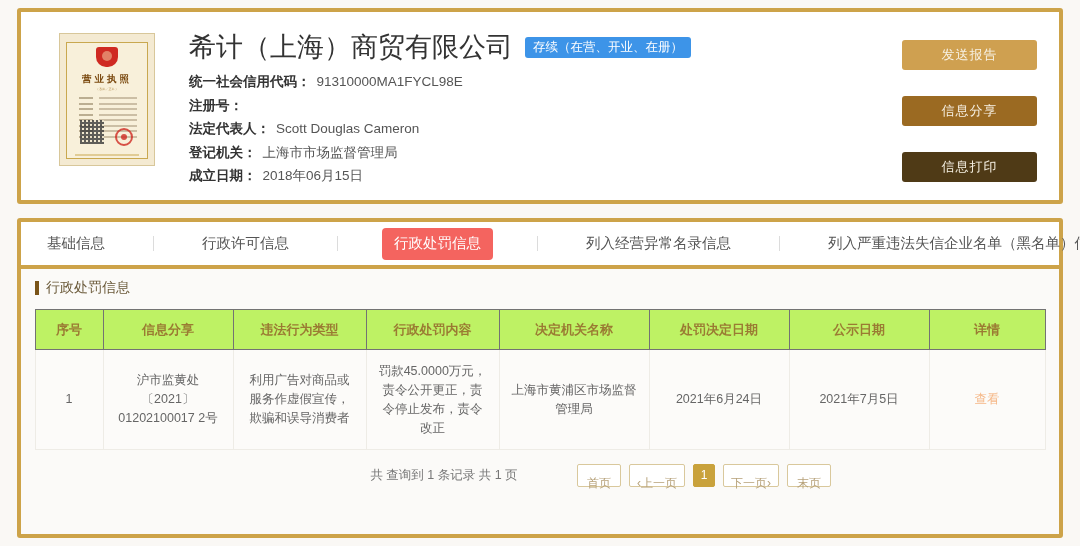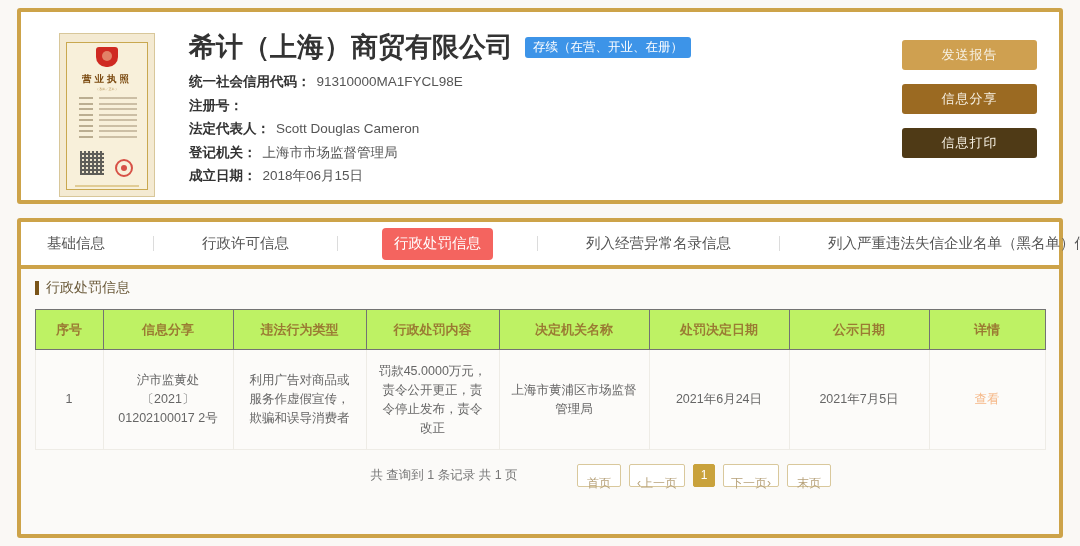--- a/index.html
+++ b/index.html
@@ -28,21 +28,21 @@
   .hdr-inner {
     position: relative;
     width: 100%; height: 100%;
     padding: 12px 16px;
   }
 
   
   .license {
     position: absolute;
     left: 38px; top: 21px;
-    width: 96px; height: 164px;
+    width: 96px; height: 133px;
     background: #f4ead2;
     border: 1px solid #d8c79a;
     overflow: hidden;
   }
   .license .lic-frame {
     position: absolute;
     left: 6px; top: 8px; right: 6px; bottom: 6px;
     border: 1px solid #c9a84f;
     background: #f8f0da;
   }
@@ -131,21 +131,21 @@
     left: 168px; top: 18px;
   }
   .title-row {
     display: flex;
     align-items: center;
     gap: 12px;
     margin-bottom: 6px;
   }
   .company-name {
     font-size: 27px;
-    font-weight: bold;
+    font-weight: normal;
     color: #333333;
     letter-spacing: 0px;
     line-height: 34px;
   }
   .status-badge {
     display: inline-block;
     background: #3d94e8;
     color: #ffffff;
     font-size: 12.5px;
     padding: 3px 8px 4px;
@@ -167,21 +167,21 @@
     color: #555555;
     margin-left: 6px;
   }
 
   
   .actions {
     position: absolute;
     right: 22px; top: 28px;
     display: flex;
     flex-direction: column;
-    gap: 14px;
+    gap: 26px;
   }
   .act-btn {
     width: 135px;
     height: 30px;
     border: none;
     border-radius: 3px;
     color: #f7f1e4;
     font-size: 13px;
     font-family: "Liberation Sans", "DejaVu Sans", sans-serif;
     cursor: pointer;

